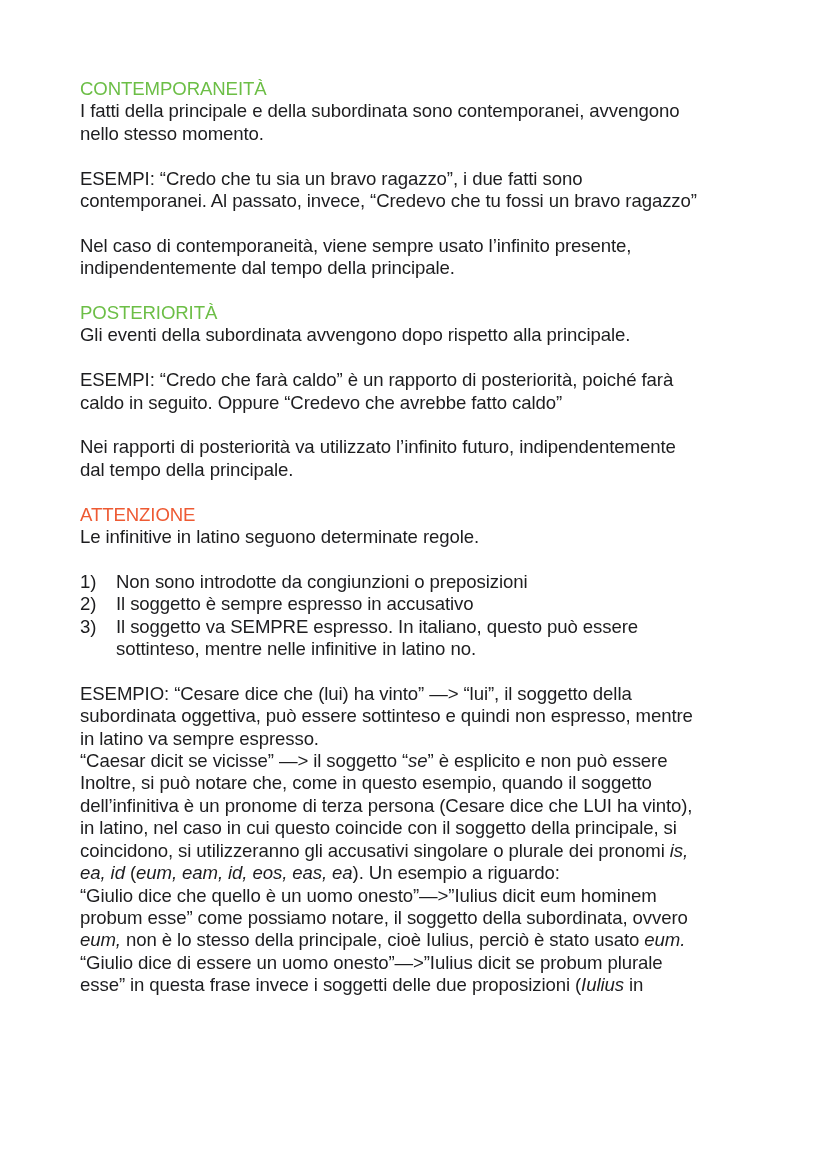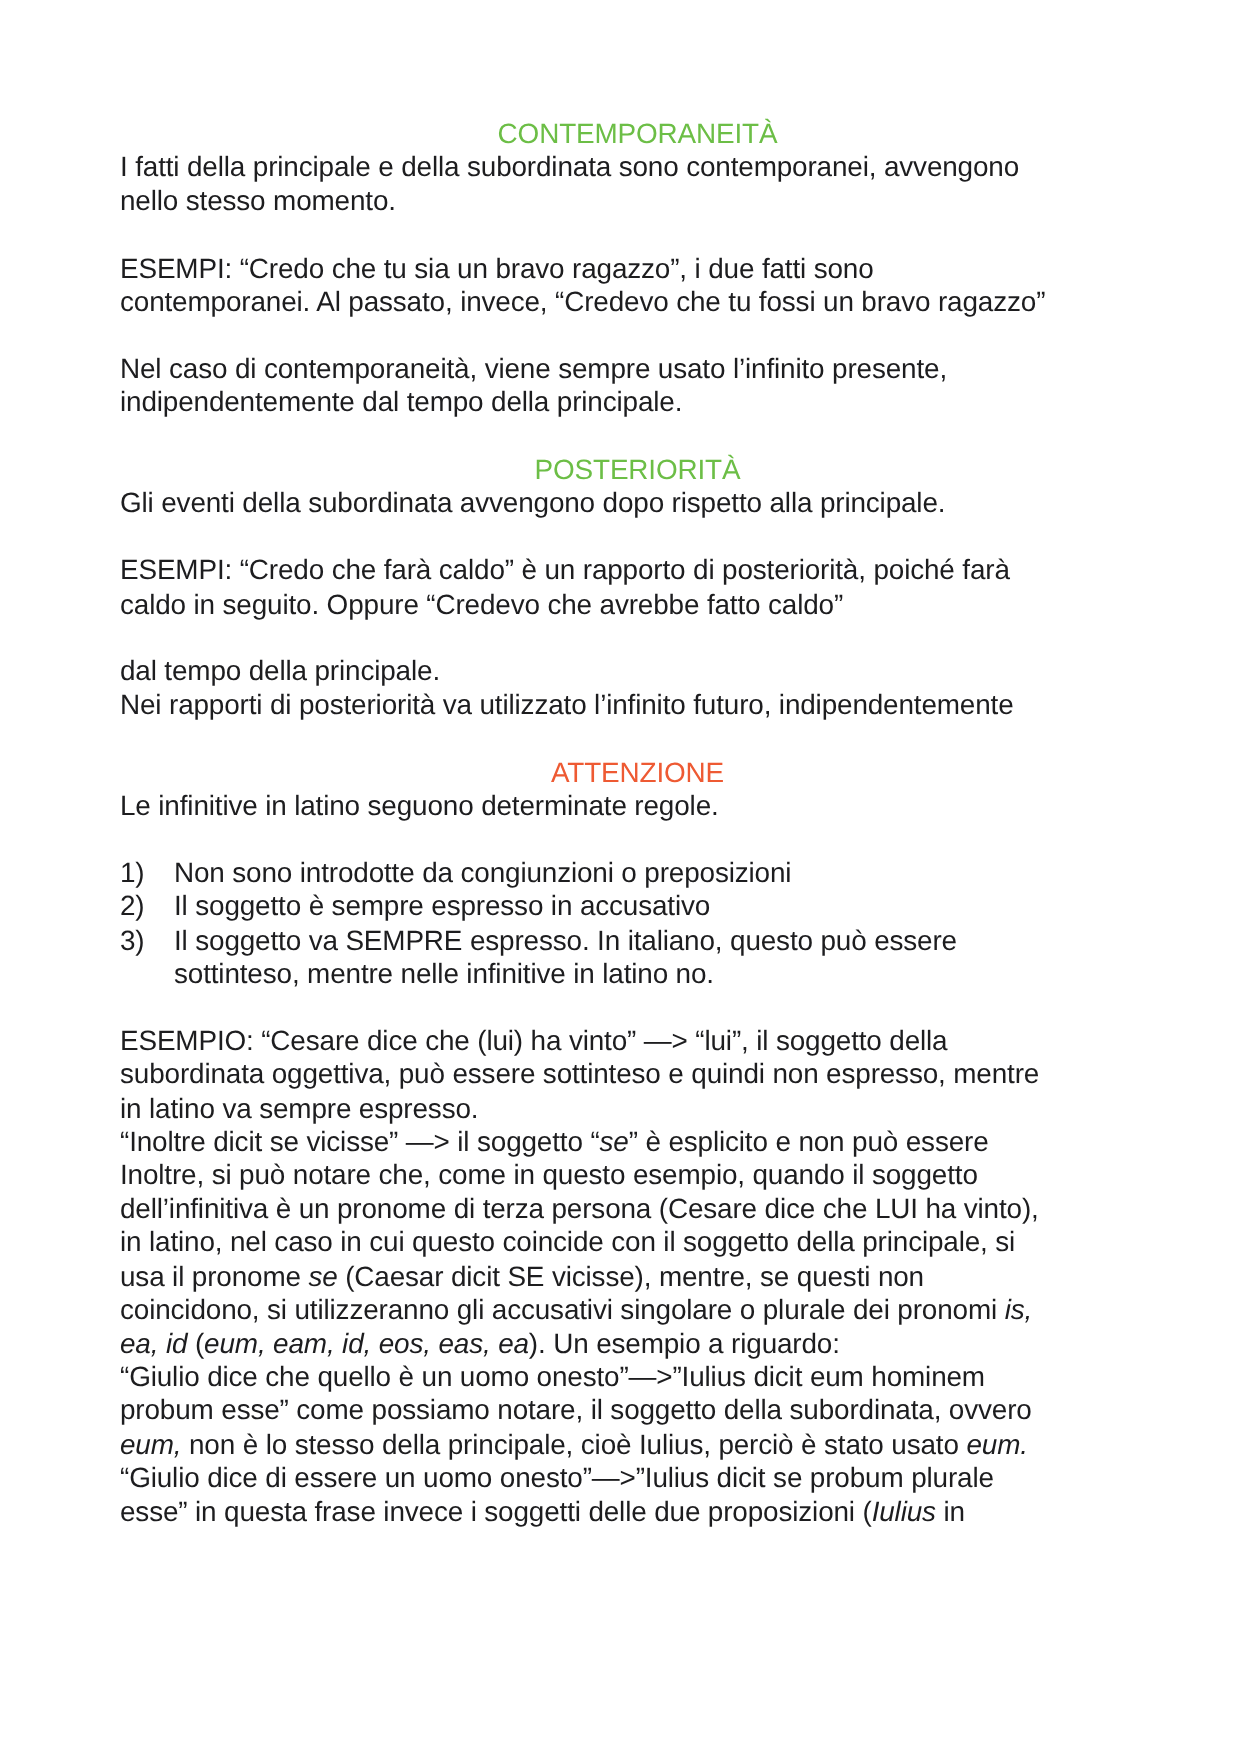--- a/index.html
+++ b/index.html
@@ -27,21 +27,20 @@
     font-size: 18.6px;
     line-height: 22.4px;
     color: #1d1d1f;
     letter-spacing: -0.1px;
   }
   .block {
     margin: 0 0 22.4px 0;
   }
   .block.heading {
     margin-bottom: 0;
-    text-align: center;
   }
   .block:last-child {
     margin-bottom: 16px;
   }
   .heading-text.green { color: #6cbe46; }
   .heading-text.orange { color: #ee5a33; }
   .line {
     white-space: pre;
   }
   .run-b { font-weight: 400; }
@@ -82,22 +81,22 @@
         <div class="line heading-text green">POSTERIORITÀ</div>
       </div>
       <div class="block paragraph">
         <div class="line"><span class="run-r">Gli eventi della subordinata avvengono dopo rispetto alla principale.</span></div>
       </div>
       <div class="block paragraph">
         <div class="line"><span class="run-r">ESEMPI: “Credo che farà caldo” è un rapporto di posteriorità, poiché farà</span></div>
         <div class="line"><span class="run-r">caldo in seguito. Oppure “Credevo che avrebbe fatto caldo”</span></div>
       </div>
       <div class="block paragraph">
+        <div class="line"><span class="run-r">Nei rapporti di posteriorità va utilizzato l’infinito futuro, indipendentemente</span></div>
         <div class="line"><span class="run-r">dal tempo della principale.</span></div>
-        <div class="line"><span class="run-r">Nei rapporti di posteriorità va utilizzato l’infinito futuro, indipendentemente</span></div>
       </div>
       <div class="block heading">
         <div class="line heading-text orange">ATTENZIONE</div>
       </div>
       <div class="block paragraph">
         <div class="line"><span class="run-r">Le infinitive in latino seguono determinate regole.</span></div>
       </div>
       <div class="block numbered-list">
         <div class="list-item">
           <span class="list-num">1)</span>
@@ -116,25 +115,24 @@
           <div class="item-lines">
             <div class="line"><span class="run-r">Il soggetto va </span><span class="run-b">SEMPRE</span><span class="run-r"> espresso. In italiano, questo può essere</span></div>
             <div class="line"><span class="run-r">sottinteso, mentre nelle infinitive in latino no.</span></div>
           </div>
         </div>
       </div>
       <div class="block paragraph">
         <div class="line"><span class="run-r">ESEMPIO: “Cesare dice che (lui) ha vinto” —&gt; “lui”, il soggetto della</span></div>
         <div class="line"><span class="run-r">subordinata oggettiva, può essere sottinteso e quindi non espresso, mentre</span></div>
         <div class="line"><span class="run-r">in latino va sempre espresso.</span></div>
-        <div class="line"><span class="run-r">“Inoltre dicit </span><span class="run-b">se</span><span class="run-r"> vicisse” —&gt; il soggetto “</span><span class="run-i">se</span><span class="run-r">” è esplicito e non può essere</span></div>
+        <div class="line"><span class="run-r">“Caesar dicit </span><span class="run-b">se</span><span class="run-r"> vicisse” —&gt; il soggetto “</span><span class="run-i">se</span><span class="run-r">” è esplicito e non può essere</span></div>
         <div class="line"><span class="run-r">Inoltre, si può notare che, come in questo esempio, quando il soggetto</span></div>
         <div class="line"><span class="run-r">dell’infinitiva è un pronome di terza persona (Cesare dice che </span><span class="run-b">LUI</span><span class="run-r"> ha vinto),</span></div>
         <div class="line"><span class="run-r">in latino, nel caso in cui questo coincide con il soggetto della principale, si</span></div>
-        <div class="line"><span class="run-r">usa il pronome </span><span class="run-i">se</span><span class="run-r"> (Caesar dicit </span><span class="run-b">SE</span><span class="run-r"> vicisse), mentre, se questi non</span></div>
         <div class="line"><span class="run-r">coincidono, si utilizzeranno gli accusativi singolare o plurale dei pronomi </span><span class="run-i">is,</span></div>
         <div class="line"><span class="run-i">ea, id</span><span class="run-r"> (</span><span class="run-i">eum, eam, id, eos, eas, ea</span><span class="run-r">). Un esempio a riguardo:</span></div>
         <div class="line"><span class="run-r">“Giulio dice che quello è un uomo onesto”—&gt;”Iulius dicit </span><span class="run-b">eum</span><span class="run-r"> hominem</span></div>
         <div class="line"><span class="run-r">probum esse” come possiamo notare, il soggetto della subordinata, ovvero</span></div>
         <div class="line"><span class="run-i">eum,</span><span class="run-r"> non è lo stesso della principale, cioè Iulius, perciò è stato usato </span><span class="run-i">eum.</span></div>
         <div class="line"><span class="run-r">“Giulio dice di essere un uomo onesto”—&gt;”Iulius dicit </span><span class="run-b">se</span><span class="run-r"> probum plurale</span></div>
         <div class="line"><span class="run-r">esse” in questa frase invece i soggetti delle due proposizioni (</span><span class="run-i">Iulius</span><span class="run-r"> in</span></div>
       </div>
     </div>
 </div>

